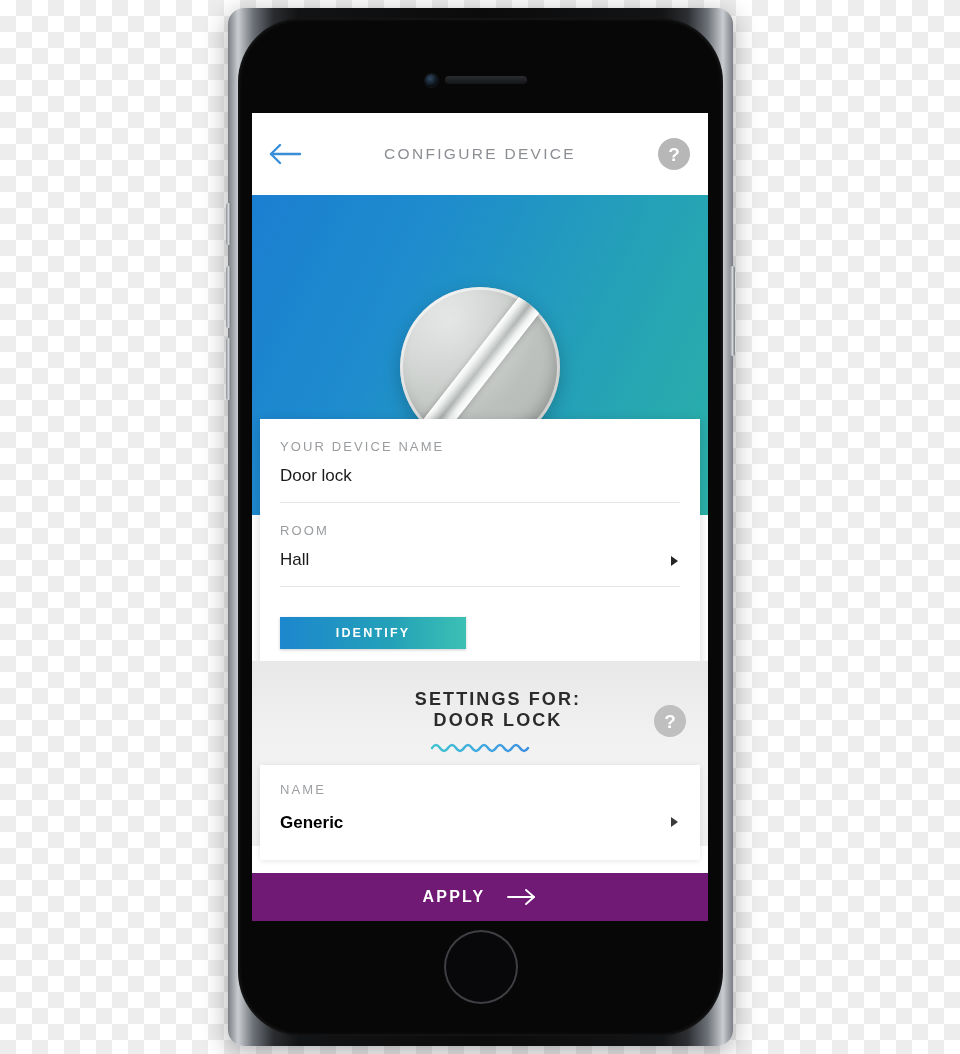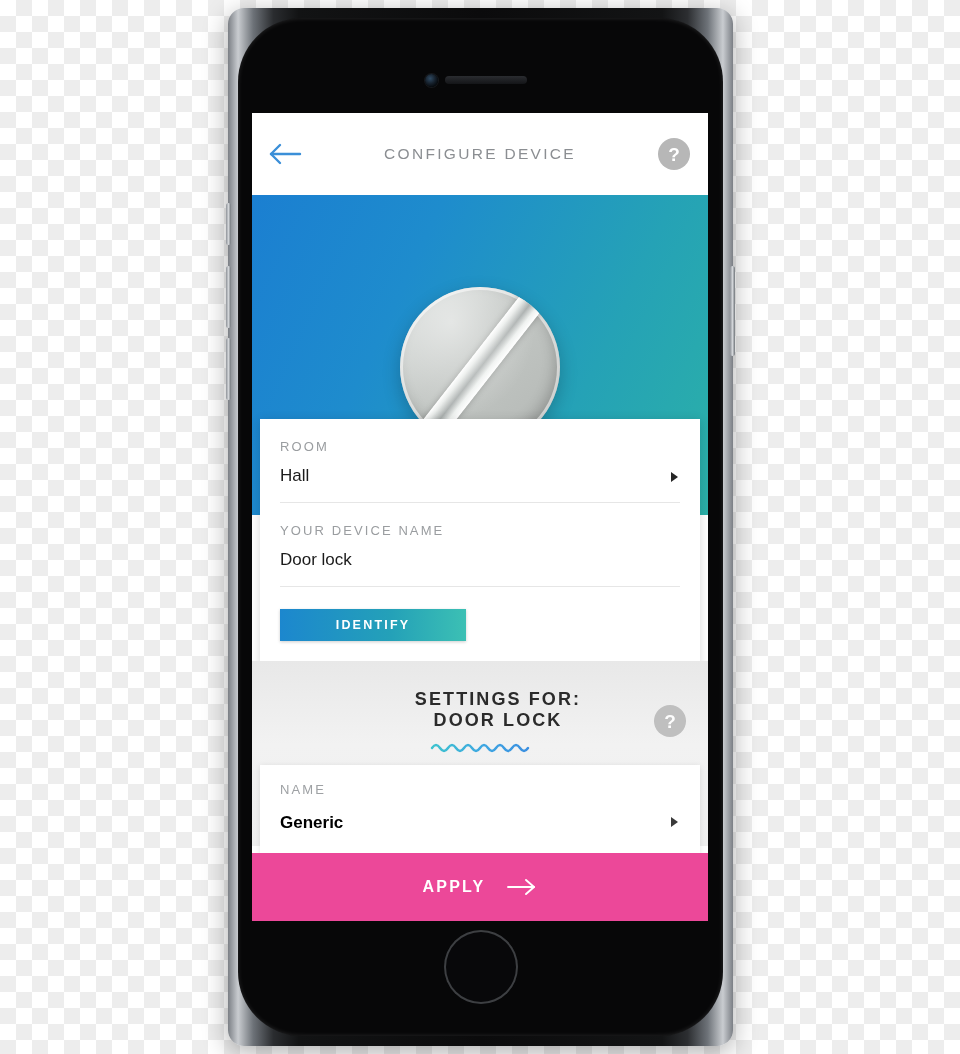--- a/index.html
+++ b/index.html
@@ -219,21 +219,21 @@
     position: absolute;
     right: 2px;
     bottom: 20px;
     width: 0;
     height: 0;
     border-left: 7px solid #252525;
     border-top: 5px solid transparent;
     border-bottom: 5px solid transparent;
   }
   #identify-button {
-    margin-top: 22px;
+    margin-top: 30px;
     width: 186px;
     height: 32px;
     background: linear-gradient(90deg,#1c87ce 0%, #24a1b8 60%, #3cc0b4 100%);
     color: #ffffff;
     font-size: 12.5px;
     font-weight: 700;
     letter-spacing: 2.2px;
     display: flex;
     align-items: center;
     justify-content: center;
@@ -292,22 +292,22 @@
   #usage-card .field-label { color: #9ea1a4; margin-bottom: 16px; }
   #usage-card .field-value { color: #000000; font-weight: 700; }
   #usage-card .chevron { border-left-color: #3a3a3a; bottom: 22px; }
 
   
   #apply-bar {
     position: absolute;
     left: 0;
     bottom: 0;
     width: 456px;
-    height: 68px;
-    background: #ec4899;
+    height: 48px;
+    background: #701a75;
     display: flex;
     align-items: center;
     justify-content: center;
     cursor: pointer;
   }
   #apply-label {
     color: #ffffff;
     font-size: 16px;
     font-weight: 700;
     letter-spacing: 2.2px;
@@ -344,28 +344,28 @@
       </div>
     </div>
 
     <div id="hero">
       <div id="device-image"></div>
     </div>
 
     <div id="device-card">
 
       <div class="field">
+        <div class="field-label">YOUR DEVICE NAME</div>
+        <div class="field-value">Door lock</div>
+      </div>
+
+      <div class="field">
         <div class="field-label">ROOM</div>
         <div class="field-value">Hall</div>
         <span class="chevron"></span>
-      </div>
-
-      <div class="field">
-        <div class="field-label">YOUR DEVICE NAME</div>
-        <div class="field-value">Door lock</div>
       </div>
 
       <div id="identify-button">
         <span>IDENTIFY</span>
       </div>
     </div>
 
     <div id="settings-section">
       <div id="settings-heading">
         <div>SETTINGS FOR:</div>

